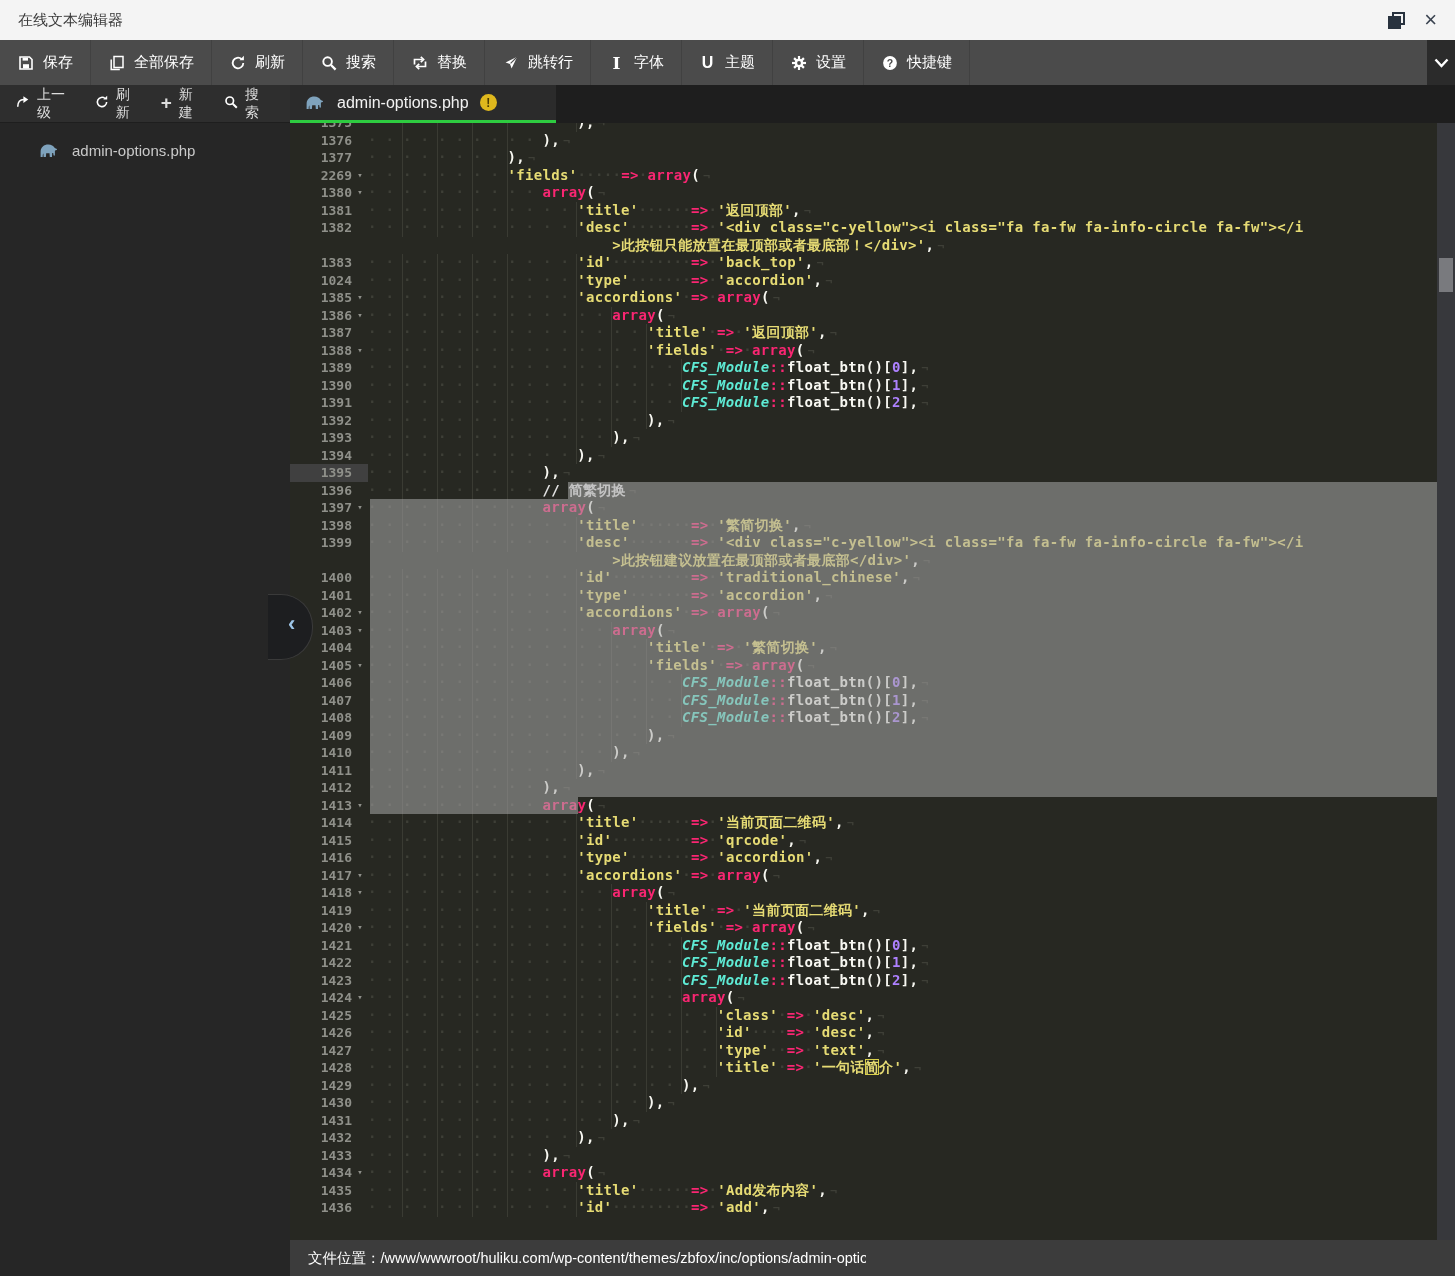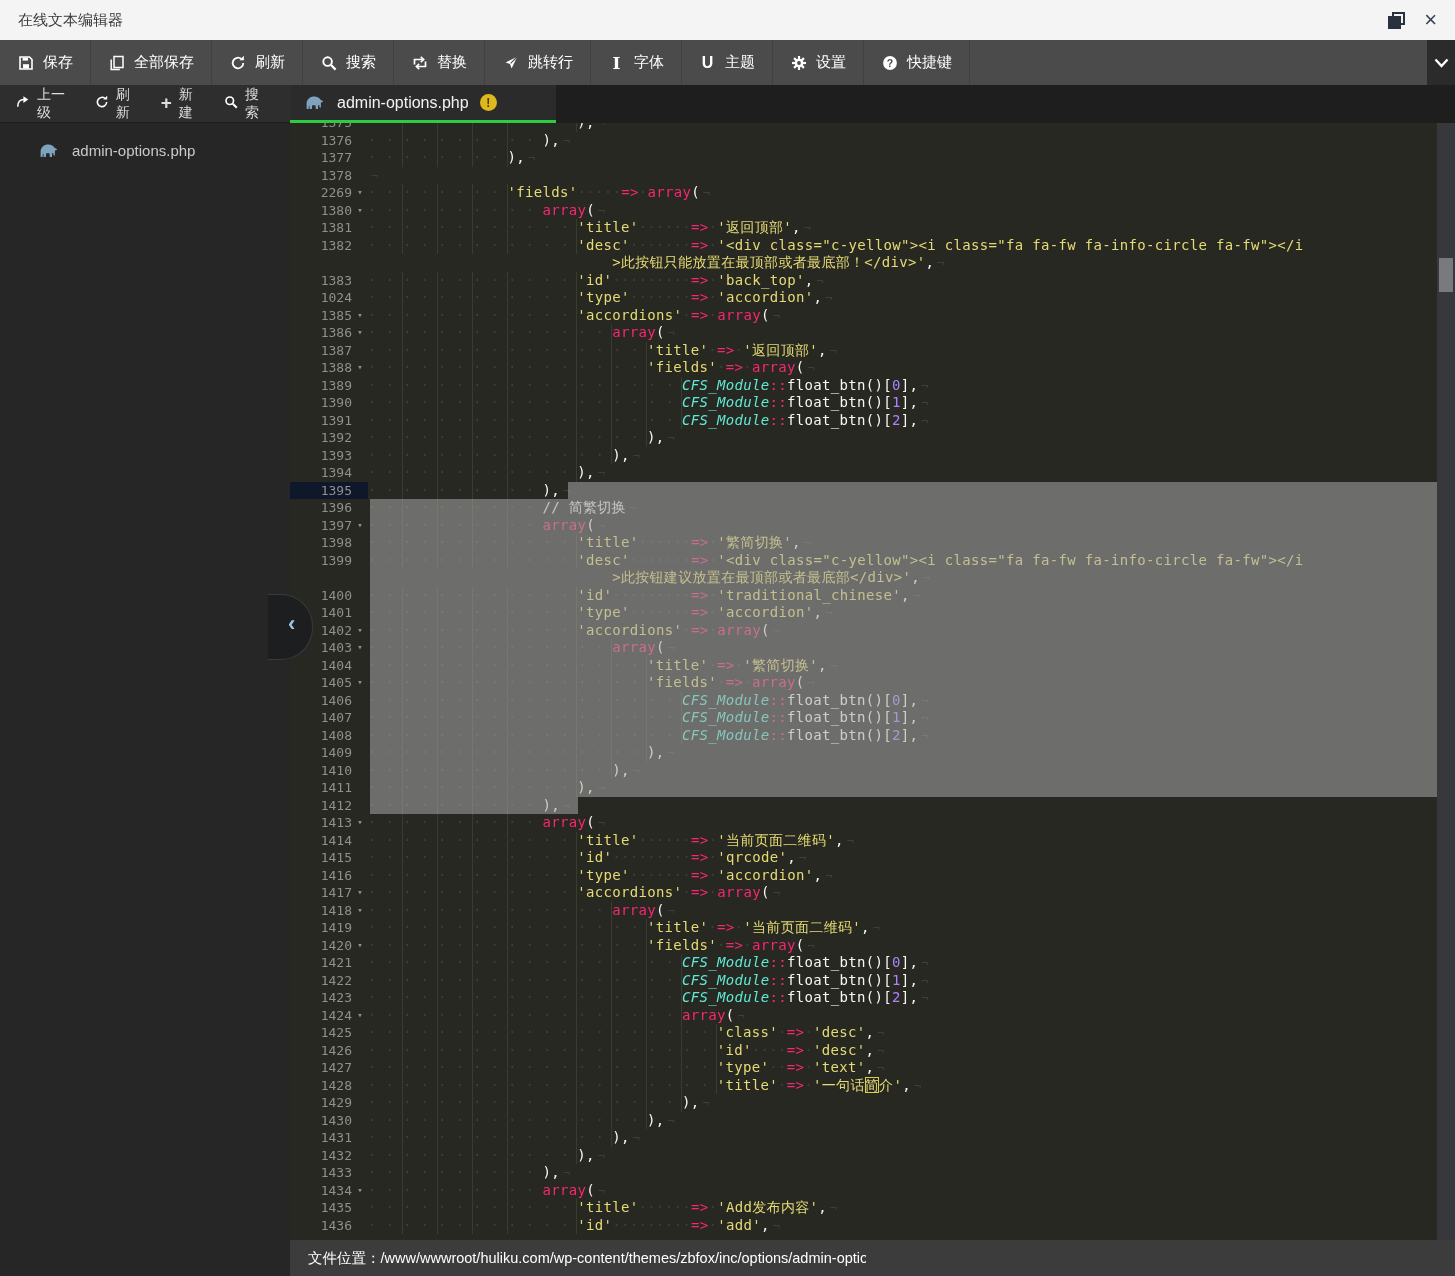--- a/index.html
+++ b/index.html
@@ -42,25 +42,25 @@
   #editor{position:absolute;left:290px;top:85px;width:1165px;height:1191px;background:#272822;}
   #tabbar{position:absolute;left:0;top:0;width:100%;height:38px;background:#1e1e1e;}
   #tab-active{position:absolute;left:0;top:0;width:238px;height:35px;background:#2b2b2b;
     border-bottom:3px solid #2ecc40;display:flex;align-items:center;gap:11px;padding:0 14px;
     box-sizing:content-box;cursor:pointer;}
   #tab-title{color:#f2f2f2;font-size:16px;}
   #tab-badge{width:17px;height:17px;border-radius:50%;background:#dfb81d;color:#4a3b00;
     font-weight:bold;font-size:12px;display:flex;align-items:center;justify-content:center;}
   
   #codewrap{position:absolute;left:0;top:38px;width:1165px;height:1117px;overflow:hidden;background:#272822;}
-  #code-lines{position:absolute;left:0;top:-9px;width:100%;}
+  #code-lines{position:absolute;left:0;top:-9px;width:100%;font-weight:bold;}
   .row{display:flex;height:17.5px;line-height:17.5px;white-space:pre;
     font-family:"DejaVu Sans Mono","Liberation Mono",monospace;font-size:14px;letter-spacing:0.32px;}
   .gutwrap{width:78px;flex:none;display:flex;}
-  .gutwrap.active{background:#0f172a;}
+  .gutwrap.active{background:#404040;}
   .lnum{width:62px;text-align:right;color:#8f908a;font-size:13px;letter-spacing:0;}
   .fold{width:16px;text-align:center;color:#8f908a;font-size:9px;line-height:17.5px;}
   .txt{flex:1;color:#f8f8f2;position:relative;}
   .ind{display:inline-block;vertical-align:top;overflow:hidden;color:#3e3f37;
     background:repeating-linear-gradient(to right,transparent 0 33.9px,#3a3b33 33.9px 34.9px);}
   .pad{display:inline-block;}
   .s{color:#e6db74;} .k{color:#f92672;} .c{color:#5eead4;font-style:italic;}
   .n{color:#ae81ff;} .m{color:#e5e5e5;} .w{color:#3e3f37;}
   .x{color:#e6db74;outline:1px solid #d8cf4a;outline-offset:-1px;}
   .e{color:#3e3f37;font-size:12px;padding-left:3px;}
@@ -245,21 +245,20 @@
       <span id="tab-title">admin-options.php</span>
       <span id="tab-badge">!</span>
     </div>
   </div>
 
   <div id="codewrap">
     <div id="code-lines">
         <div class="row"><div class="gutwrap"><span class="lnum">1375</span><span class="fold"></span></div><div class="txt"><span class="ind" style="width: 209.28px;">· · · · · · · · · · · · </span><span>),</span><span class="e">¬</span></div></div>
         <div class="row"><div class="gutwrap"><span class="lnum">1376</span><span class="fold"></span></div><div class="txt"><span class="ind" style="width: 174.4px;">· · · · · · · · · · </span><span>),</span><span class="e">¬</span></div></div>
         <div class="row"><div class="gutwrap"><span class="lnum">1377</span><span class="fold"></span></div><div class="txt"><span class="ind" style="width: 139.52px;">· · · · · · · · </span><span>),</span><span class="e">¬</span></div></div>
-        <div class="row"><div class="gutwrap"><span class="lnum">1378</span><span class="fold"></span></div><div class="txt"><span class="ind" style="width: 0px;"></span><span class="e">¬</span></div></div>
         <div class="row"><div class="gutwrap"><span class="lnum">2269</span><span class="fold">▾</span></div><div class="txt"><span class="ind" style="width: 139.52px;">· · · · · · · · </span><span class="s">'fields'</span><span class="w">·····</span><span class="k">=&gt;</span><span class="w">·</span><span class="k">array</span><span>(</span><span class="e">¬</span></div></div>
         <div class="row"><div class="gutwrap"><span class="lnum">1380</span><span class="fold">▾</span></div><div class="txt"><span class="ind" style="width: 174.4px;">· · · · · · · · · · </span><span class="k">array</span><span>(</span><span class="e">¬</span></div></div>
         <div class="row"><div class="gutwrap"><span class="lnum">1381</span><span class="fold"></span></div><div class="txt"><span class="ind" style="width: 209.28px;">· · · · · · · · · · · · </span><span class="s">'title'</span><span class="w">······</span><span class="k">=&gt;</span><span class="w">·</span><span class="s">'返回顶部'</span><span>,</span><span class="e">¬</span></div></div>
         <div class="row"><div class="gutwrap"><span class="lnum">1382</span><span class="fold"></span></div><div class="txt"><span class="ind" style="width: 209.28px;">· · · · · · · · · · · · </span><span class="s">'desc'</span><span class="w">·······</span><span class="k">=&gt;</span><span class="w">·</span><span class="s">'&lt;div class="c-yellow"&gt;&lt;i class="fa fa-fw fa-info-circle fa-fw"&gt;&lt;/i</span></div></div>
         <div class="row"><div class="gutwrap"><span class="lnum"></span><span class="fold"></span></div><div class="txt"><span class="pad" style="width: 244.16px;"></span><span class="s">&gt;此按钮只能放置在最顶部或者最底部！&lt;/div&gt;'</span><span>,</span><span class="e">¬</span></div></div>
         <div class="row"><div class="gutwrap"><span class="lnum">1383</span><span class="fold"></span></div><div class="txt"><span class="ind" style="width: 209.28px;">· · · · · · · · · · · · </span><span class="s">'id'</span><span class="w">·········</span><span class="k">=&gt;</span><span class="w">·</span><span class="s">'back_top'</span><span>,</span><span class="e">¬</span></div></div>
         <div class="row"><div class="gutwrap"><span class="lnum">1024</span><span class="fold"></span></div><div class="txt"><span class="ind" style="width: 209.28px;">· · · · · · · · · · · · </span><span class="s">'type'</span><span class="w">·······</span><span class="k">=&gt;</span><span class="w">·</span><span class="s">'accordion'</span><span>,</span><span class="e">¬</span></div></div>
         <div class="row"><div class="gutwrap"><span class="lnum">1385</span><span class="fold">▾</span></div><div class="txt"><span class="ind" style="width: 209.28px;">· · · · · · · · · · · · </span><span class="s">'accordions'</span><span class="w">·</span><span class="k">=&gt;</span><span class="w">·</span><span class="k">array</span><span>(</span><span class="e">¬</span></div></div>
         <div class="row"><div class="gutwrap"><span class="lnum">1386</span><span class="fold">▾</span></div><div class="txt"><span class="ind" style="width: 244.16px;">· · · · · · · · · · · · · · </span><span class="k">array</span><span>(</span><span class="e">¬</span></div></div>
         <div class="row"><div class="gutwrap"><span class="lnum">1387</span><span class="fold"></span></div><div class="txt"><span class="ind" style="width: 279.04px;">· · · · · · · · · · · · · · · · </span><span class="s">'title'</span><span class="w">·</span><span class="k">=&gt;</span><span class="w">·</span><span class="s">'返回顶部'</span><span>,</span><span class="e">¬</span></div></div>

